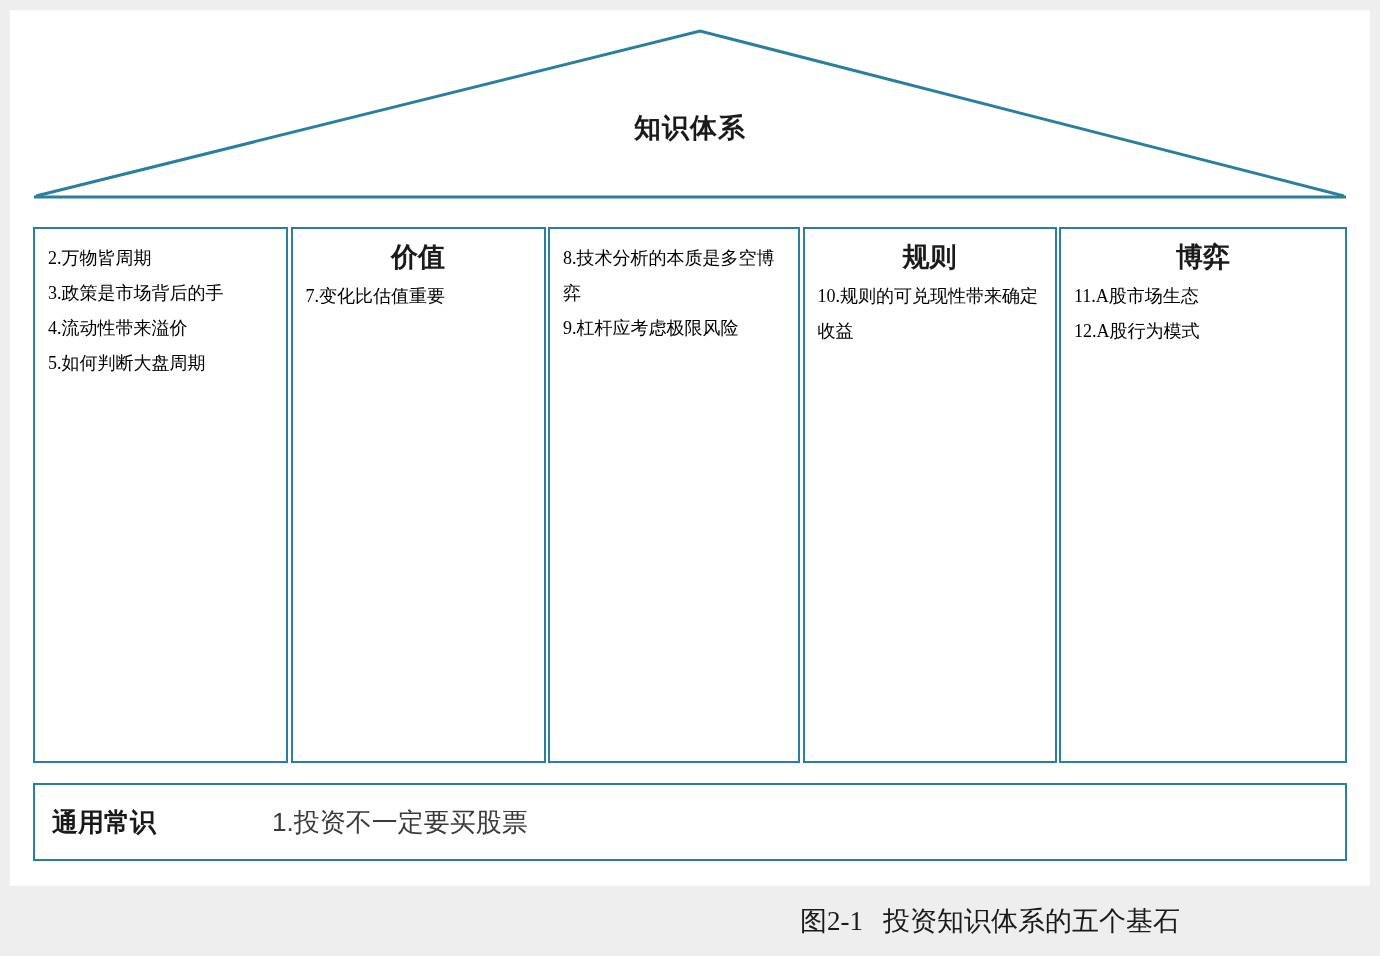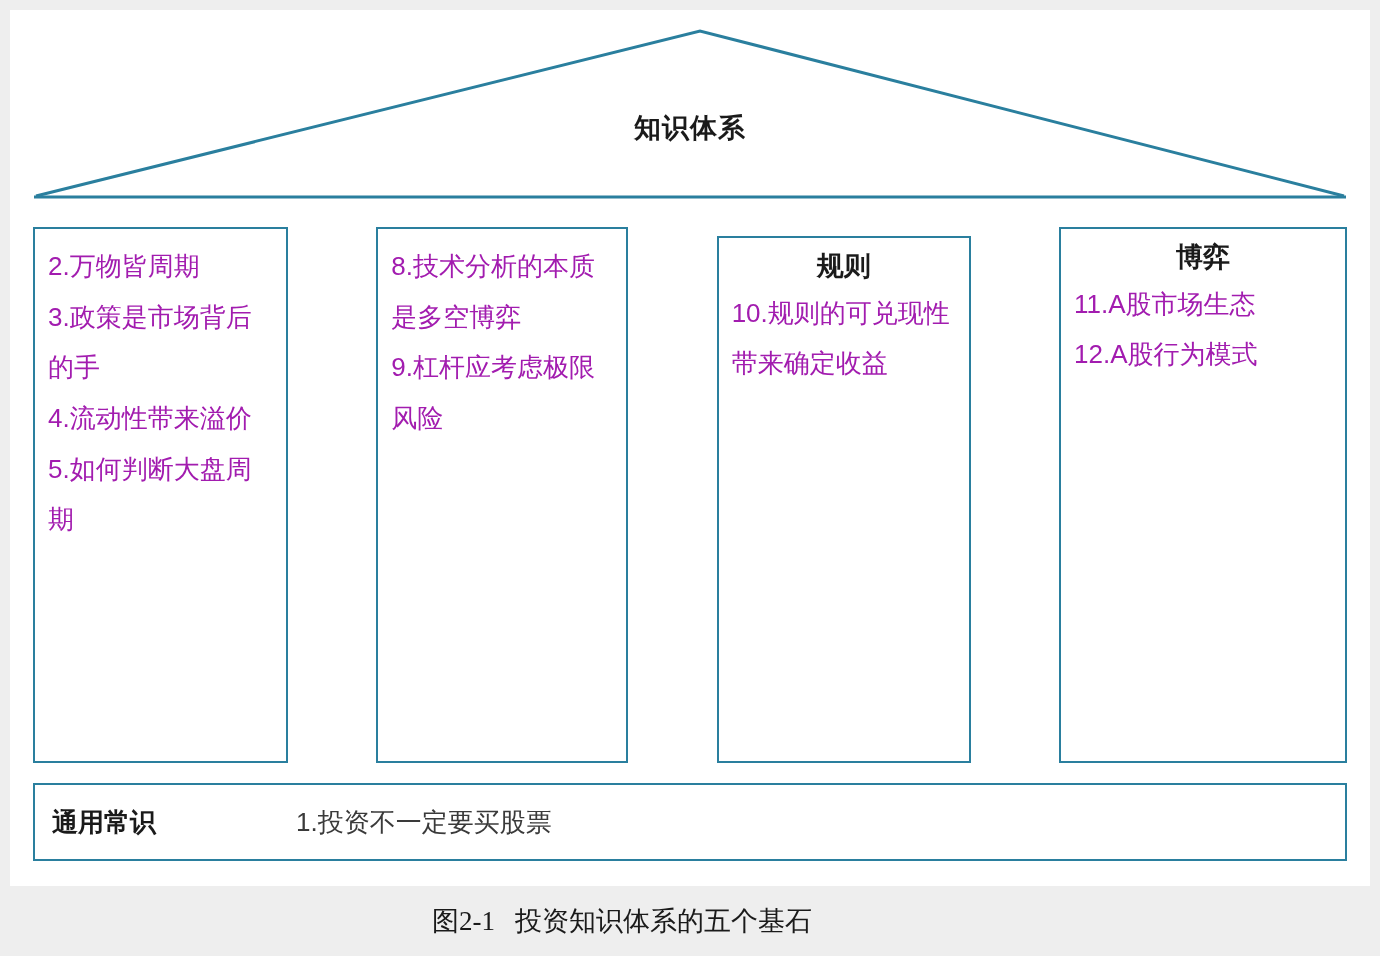--- a/index.html
+++ b/index.html
@@ -60,42 +60,43 @@
   }
   .column {
     box-sizing: border-box;
     border: 2px solid #2a7f9e;
     background: #ffffff;
     padding: 12px 13px 10px 13px;
   }
   .col-0 { width: 255px; }
   .col-1 { width: 255px; }
   .col-2 { width: 252px; }
-  .col-3 { width: 254px; margin-top: 9px; }
+  .col-3 { width: 254px; }
   .col-4 { width: 288px; }
 
   .col-title {
     text-align: center;
     font-size: 27px;
     font-weight: bold;
     color: #1a1a1a;
     line-height: 1.25;
     margin-bottom: 4px;
   }
   .col-items {
     margin: 0;
     padding: 0;
     list-style: none;
   }
   .col-items li {
-    font-size: 26px;
-    color: #a21caf;
+    font-size: 18px;
+    color: #000000;
     line-height: 1.95;
     white-space: normal;
     word-break: break-all;
+    font-family: Liberation Serif, serif;
   }
   
   #foundation {
     position: absolute;
     left: 33px;
     top: 783px;
     width: 1314px;
     height: 78px;
     box-sizing: border-box;
     border: 2px solid #2a7f9e;
@@ -109,33 +110,32 @@
     font-weight: bold;
     color: #1a1a1a;
     margin-left: 17px;
     white-space: nowrap;
   }
   .foundation-item {
     font-size: 26px;
     color: #3a3a3a;
     white-space: nowrap;
   }
-  #foundation-item-0 { margin-left: 92px; }
+  #foundation-item-0 { margin-left: 68px; }
   #foundation-item-1 { margin-left: 78px; }
   
   #caption {
     position: absolute;
     left: 0;
     top: 903px;
     width: 1180px;
-    text-align: center;
+    text-align: right;
     font-family: "Liberation Serif", "DejaVu Serif", serif;
     font-size: 27px;
     color: #1a1a1a;
-    margin-left: 32px;
   }
   #caption .cap-num { margin-right: 20px; }
 </style>
 </head>
 <body>
 
 <div id="canvas">
 
   <div id="paper"></div>
 
@@ -151,20 +151,26 @@
 
     <div class="column col-0">
       <ul class="col-items">
         <li>2.万物皆周期</li>
         <li>3.政策是市场背后的手</li>
         <li>4.流动性带来溢价</li>
         <li>5.如何判断大盘周期</li>
       </ul>
     </div>
 
+    <div class="column col-1">
+      <div class="col-title">价值</div>
+      <ul class="col-items">
+        <li>7.变化比估值重要</li>
+      </ul>
+    </div>
 
     <div class="column col-2">
       <ul class="col-items">
         <li>8.技术分析的本质是多空博弈</li>
         <li>9.杠杆应考虑极限风险</li>
       </ul>
     </div>
 
     <div class="column col-3">
       <div class="col-title">规则</div>

